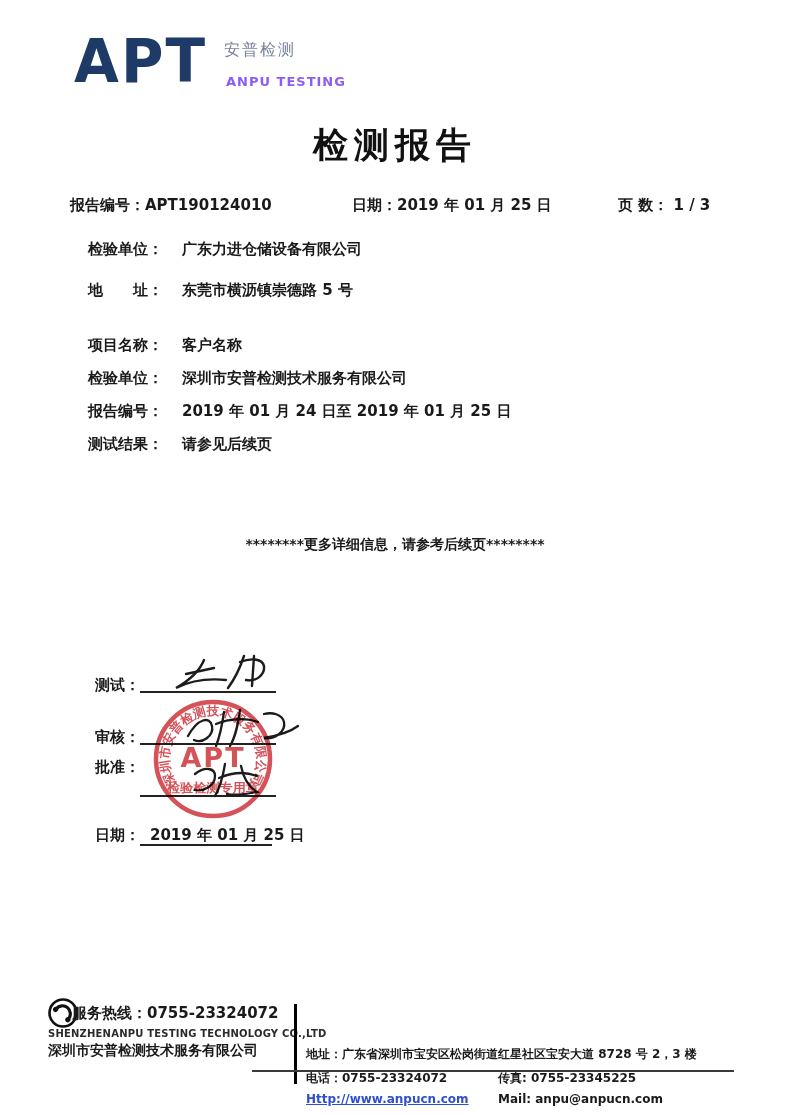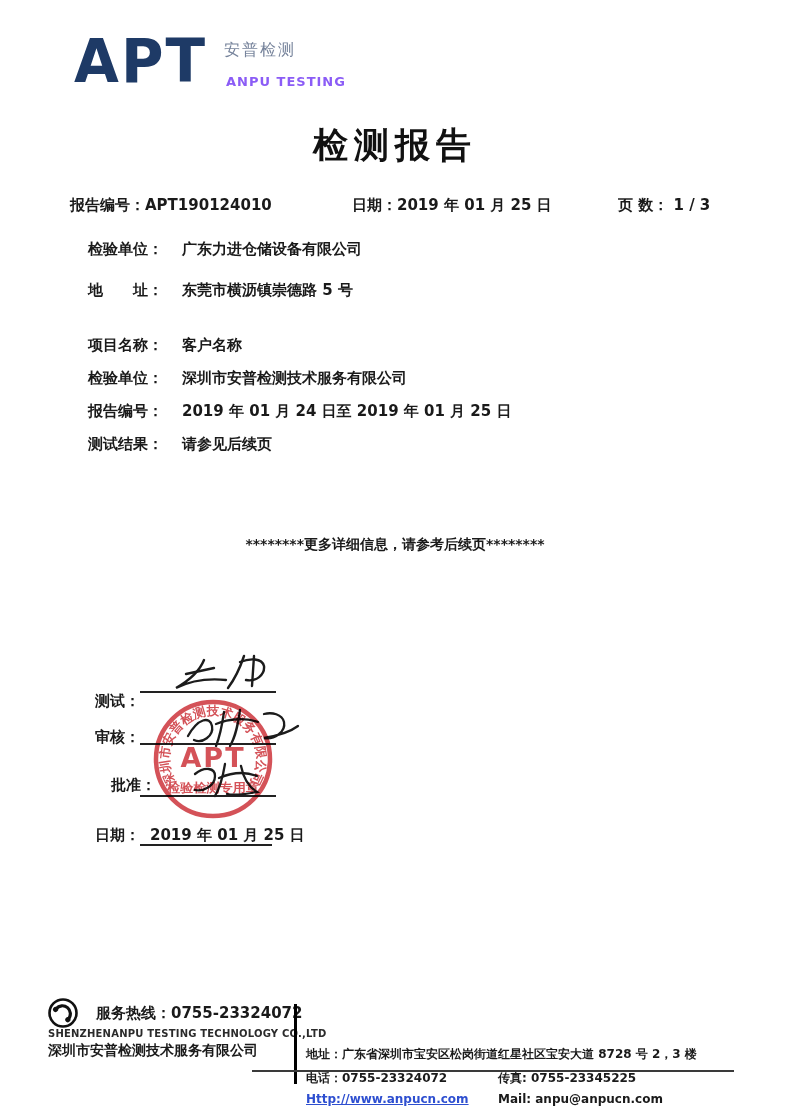--- a/index.html
+++ b/index.html
@@ -26,21 +26,21 @@
   .note{left:0;top:536px;width:790px;text-align:center;font-size:14px;font-weight:700;}
   
   .sig-label{font-size:15px;font-weight:700;left:95px;}
   .sig-line{height:2px;background:#222;left:140px;width:136px;}
   .date-value{left:150px;font-size:15px;font-weight:700;white-space:nowrap;}
   .sig-svg{pointer-events:none;}
   
   .stamp{left:146px;top:692px;width:134px;height:134px;opacity:.88;mix-blend-mode:multiply;}
   
   .footer-small{font-size:10px;font-weight:700;color:#2b2b2b;letter-spacing:.2px;}
-  .f-hotline{left:96px;top:1004px;font-size:15px;font-weight:700;white-space:nowrap;}
+  .f-hotline{left:72px;top:1004px;font-size:15px;font-weight:700;white-space:nowrap;}
   .f-co-en{left:48px;top:1028px;}
   .f-co-cn{left:48px;top:1042px;font-size:14px;font-weight:700;}
   .f-right{font-size:12px;font-weight:700;white-space:nowrap;margin-top:46px;}
   .f-addr{left:306px;top:1000px;}
   .f-tel{left:306px;top:1024px;} .f-fax{left:498px;top:1024px;}
   .f-url{left:306px;top:1046px;} .f-mail{left:498px;top:1046px;font-weight:700;}
   .f-url a{text-decoration:underline;font-weight:700;}
   .vdiv{left:294px;top:1004px;width:3px;height:80px;background:#000;}
   .hline{left:252px;top:1070px;width:482px;height:2px;background:#3a3a3a;}
 </style>
@@ -78,21 +78,21 @@
   <span class="rlabel">报告编号：</span>
   <span class="rvalue">2019 年 01 月 24 日至 2019 年 01 月 25 日</span>
 </div>
 <div class="row" style="top:435px;">
   <span class="rlabel">测试结果：</span>
   <span class="rvalue">请参见后续页</span>
 </div>
 
 <div class="abs note">********更多详细信息，请参考后续页********</div>
 
-<div class="abs sig-label" style="top:676px;margin-top:16px;">测试：</div>
+<div class="abs sig-label" style="top:676px;">测试：</div>
 <div class="abs sig-line" style="top:691px;"></div>
 <svg class="abs sig-svg" style="left:170px;top:648px;" width="120" height="46">
   <g stroke="#1c1c1c" stroke-width="2.4" fill="none" stroke-linecap="round">
     <path d="M34,12 C30,22 20,32 6,40 C18,34 36,30 56,32"></path>
     <path d="M16,26 L44,20"></path>
     <path d="M74,8 C70,20 64,32 58,40"></path>
     <path d="M70,14 C80,10 92,10 94,18 C95,27 86,34 76,32"></path>
     <path d="M84,8 L82,38"></path>
   </g>
 </svg>
@@ -102,21 +102,21 @@
 <svg class="abs sig-svg" style="left:180px;top:702px;" width="130" height="48">
   <g stroke="#1c1c1c" stroke-width="2.3" fill="none" stroke-linecap="round">
     <path d="M8,34 C18,16 30,14 32,24 C34,34 22,42 14,38"></path>
     <path d="M44,10 C42,24 40,34 36,44"></path>
     <path d="M36,22 C50,16 66,16 78,20"></path>
     <path d="M60,8 C58,22 56,34 50,44"></path>
     <path d="M84,12 C92,10 102,12 104,20 C106,30 94,38 84,36 C96,34 110,30 118,24"></path>
   </g>
 </svg>
 
-<div class="abs sig-label" style="top:776px;margin-left:16px;">批准：</div>
+<div class="abs sig-label" style="top:758px;">批准：</div>
 <div class="abs sig-line" style="top:795px;"></div>
 <svg class="abs sig-svg" style="left:185px;top:756px;" width="110" height="46">
   <g stroke="#1c1c1c" stroke-width="2.3" fill="none" stroke-linecap="round">
     <path d="M10,18 C20,10 30,12 30,20 C30,30 18,36 10,34"></path>
     <path d="M40,8 C38,20 36,30 30,40"></path>
     <path d="M34,22 C48,16 62,16 72,20"></path>
     <path d="M56,10 C58,20 62,30 72,36 C62,38 50,40 42,38"></path>
   </g>
 </svg>
 

